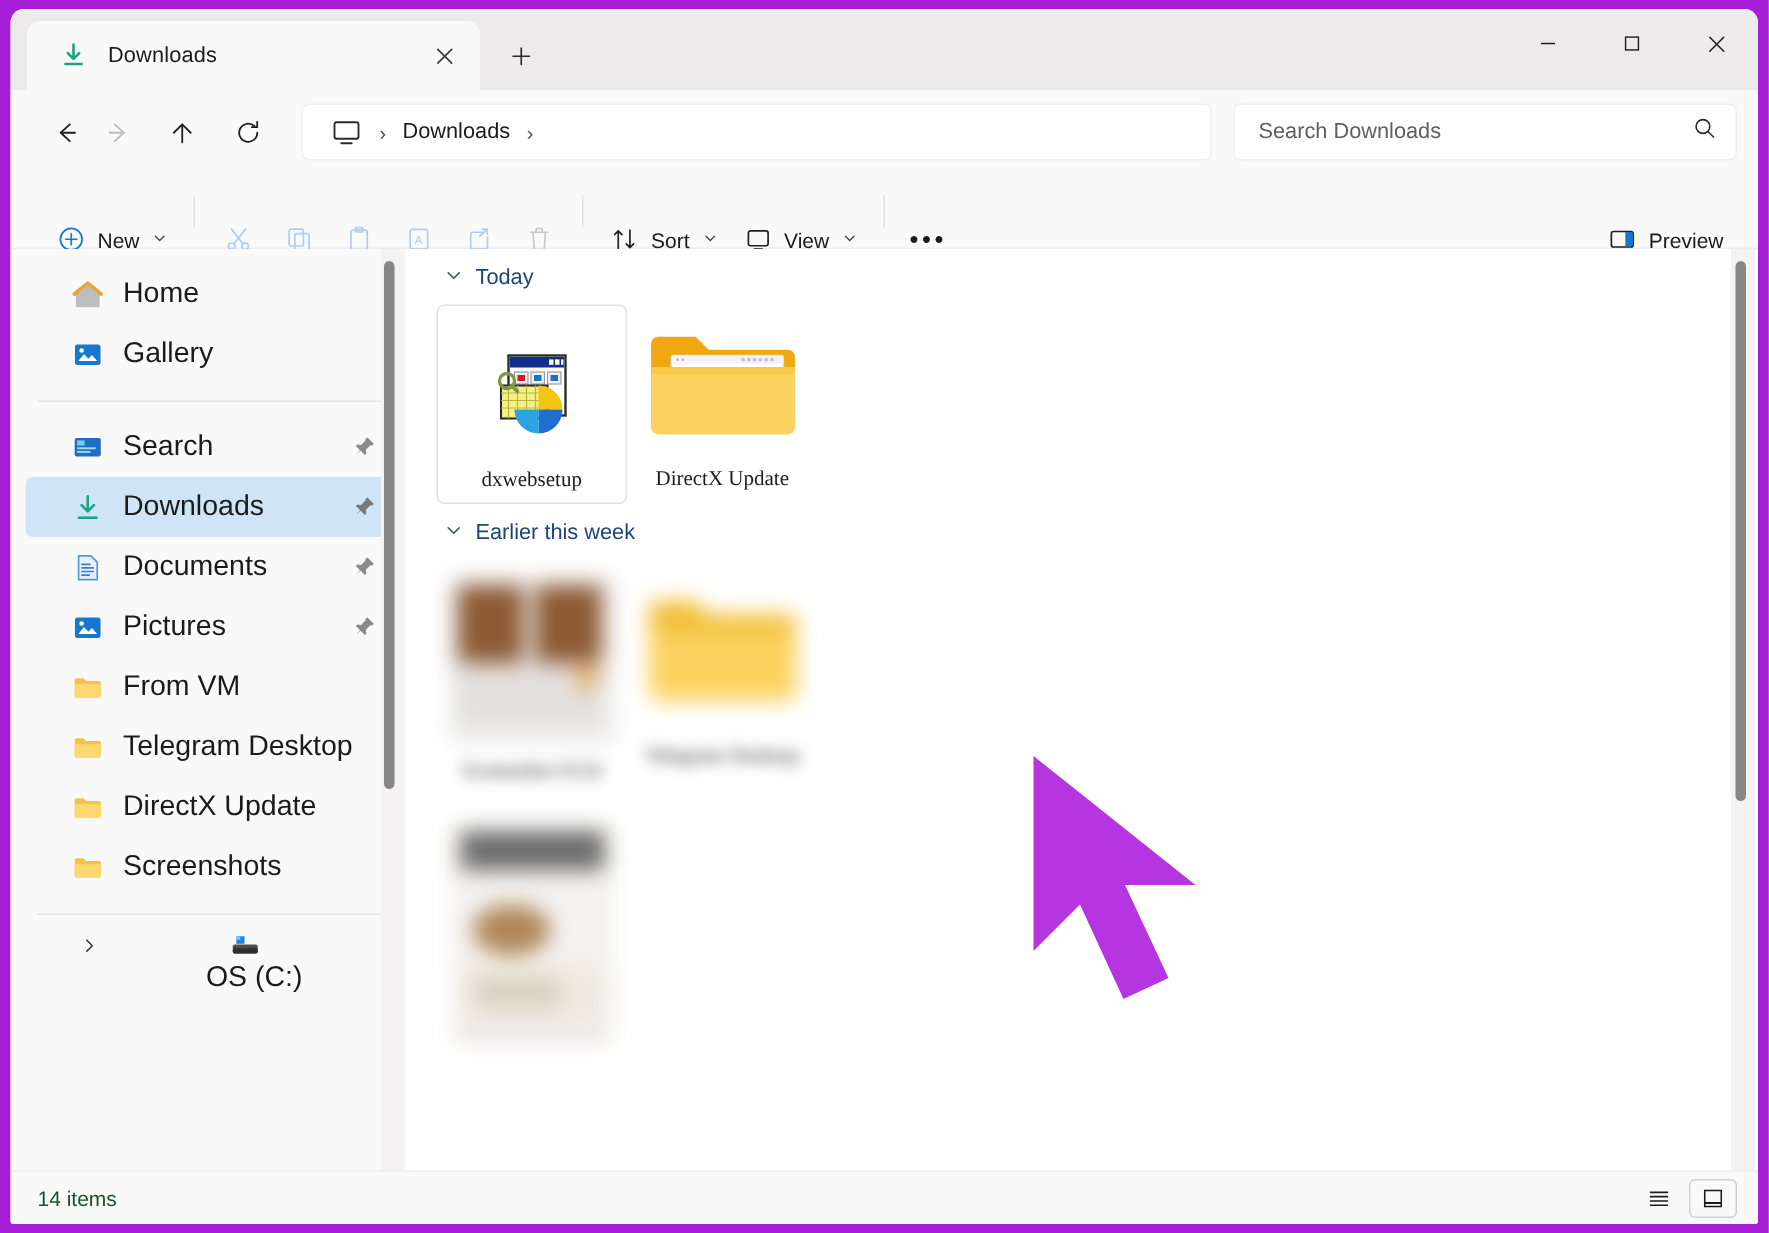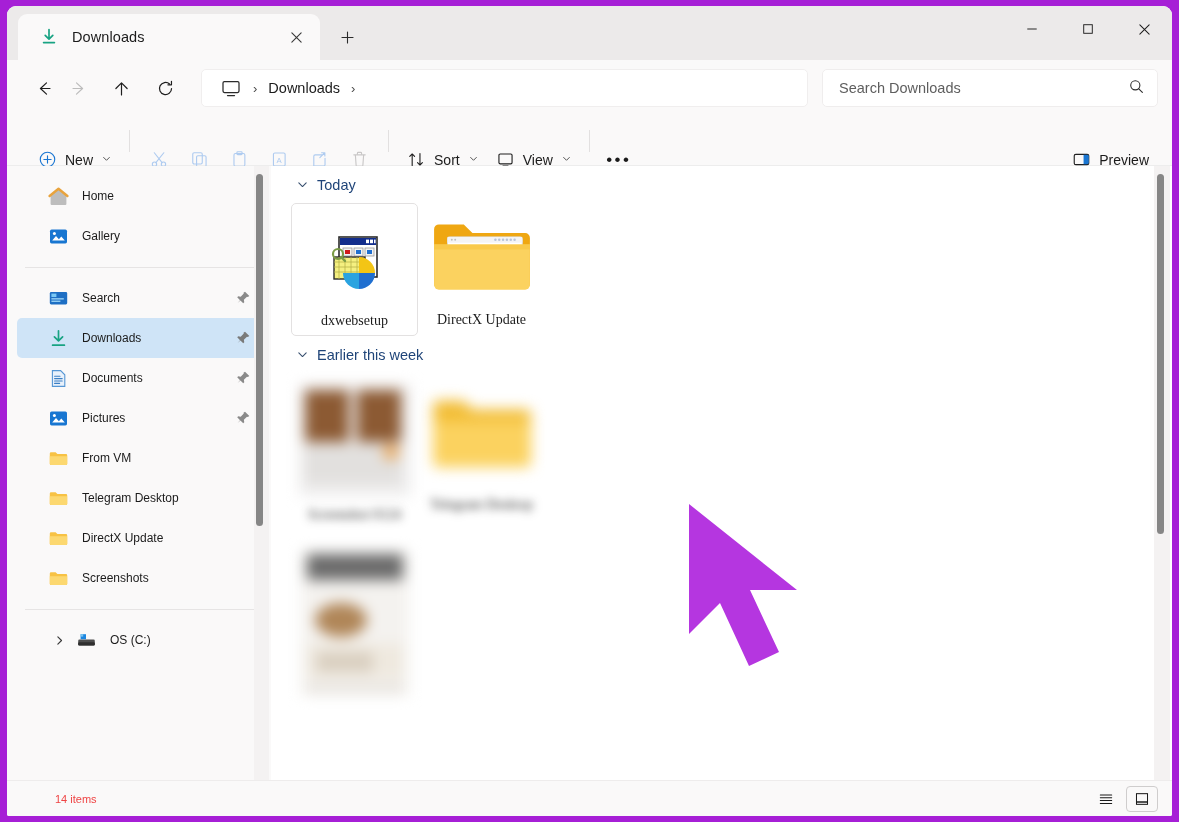--- a/index.html
+++ b/index.html
@@ -122,30 +122,30 @@
     position: relative; padding-top: 10px;
     overflow: hidden;
   }
   .nav-item {
     height: 40px; margin: 0 8px 0 10px;
     border-radius: 5px; display: flex; align-items: center;
     padding-left: 31px; position: relative;
   }
   .nav-item.selected { background: #cfe4f7; }
   .nav-ico { width: 21px; height: 21px; flex: none; margin-right: 13px; }
-  .nav-label { font-size: 12px; color: #1b1b1b; white-space: nowrap; }
+  .nav-label { font-size: 19px; color: #1b1b1b; white-space: nowrap; }
   .nav-pin { position: absolute; right: 11px; width: 16px; height: 16px; color: #8a8a8a; }
   .nav-sep { height: 1px; background: #e6e4e4; margin: 11px 14px 10px 18px; }
   .nav-chev {
     position: absolute; left: 8px; width: 20px; height: 20px;
     display: flex; align-items: center; justify-content: center;
     color: #3a3a3a;
   }
   .nav-item.haschev { padding-left: 33px; }
-  .nav-item.lvl2 { padding-left: 59px; }
+  .nav-item.lvl2 { padding-left: 59px; flex-direction: column; }
   .nav-item.lvl2 .nav-chev { left: 32px; }
   .sb-scroll {
     position: absolute; right: 6px; top: 8px;
     width: 7px; height: 352px; background: #868686; border-radius: 4px;
   }
   .sb-track {
     position: absolute; right: 2px; top: 0; bottom: 0;
     width: 15px; background: #f4f2f2;
   }
 
@@ -182,21 +182,21 @@
 
   
   #cursor { position: absolute; left: 416px; top: 336px; width: 175px; height: 185px; pointer-events: none; }
 
   
   .statusbar {
     height: 36px; background: #faf9f9; flex: none;
     display: flex; align-items: center; padding: 0 14px 0 18px;
     border-top: 1px solid #eeecec;
   }
-  .status-text { font-size: 11px; color: #ef4444; margin-left: 30px; }
+  .status-text { font-size: 14px; color: #14532d; }
   .status-spacer { flex: 1; }
   .viewtoggle {
     width: 32px; height: 26px; border-radius: 4px;
     display: flex; align-items: center; justify-content: center;
     color: #1b1b1b; margin-left: 4px;
   }
   .viewtoggle.active { border: 1px solid #cfcdcd; }
 </style>
 </head>
 <body>

